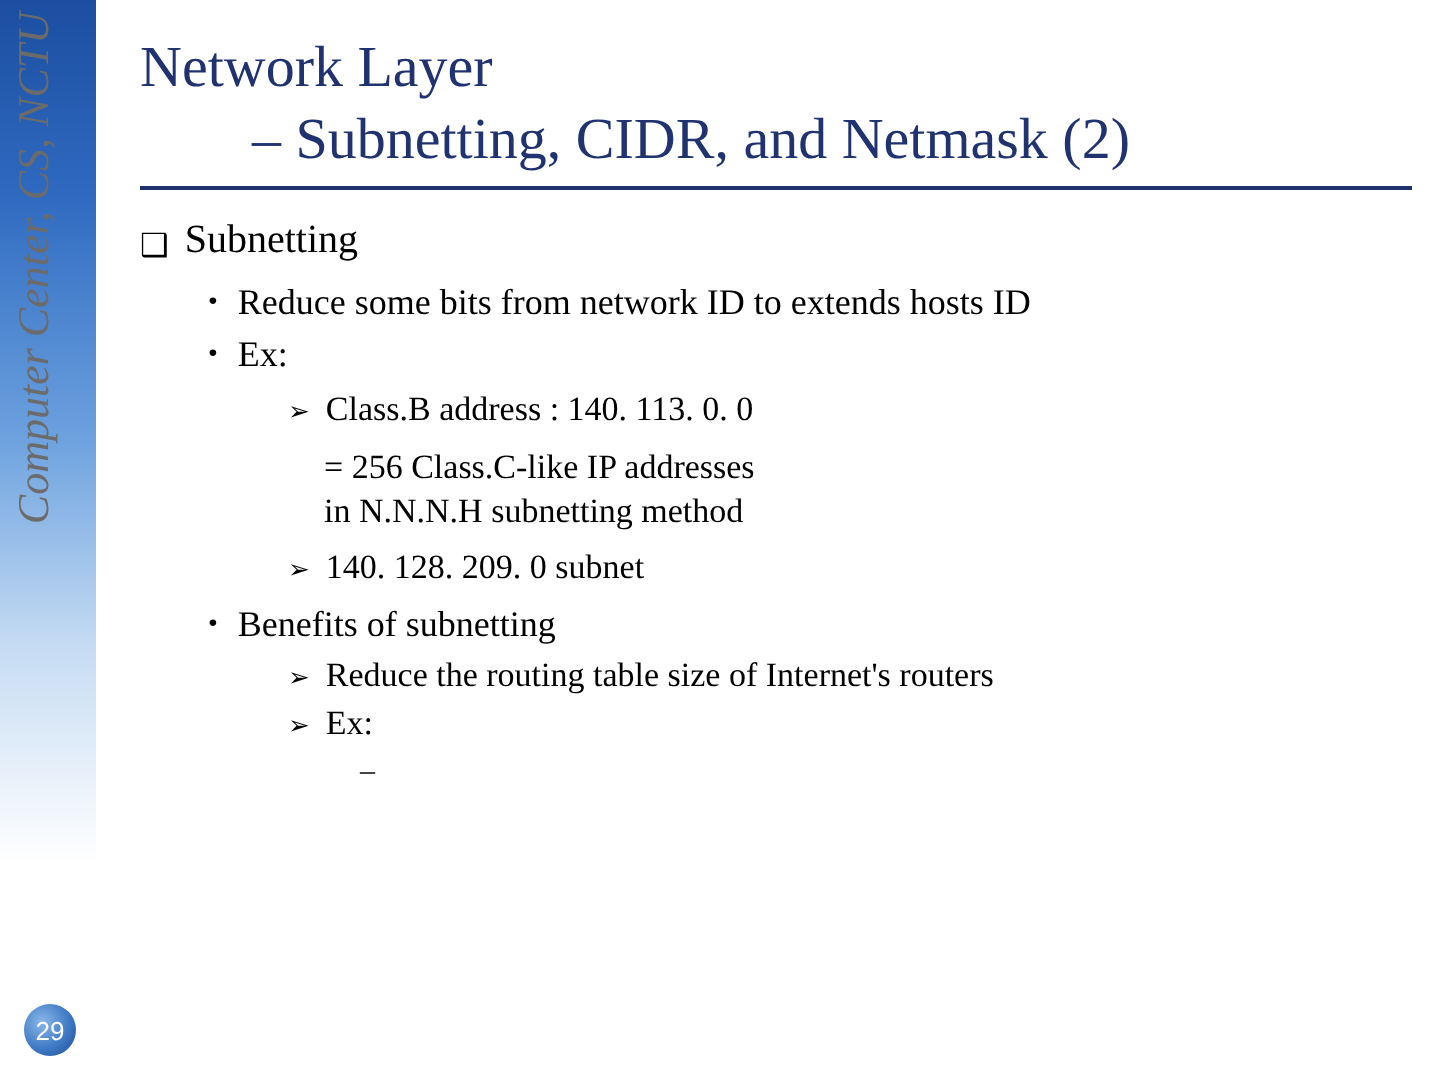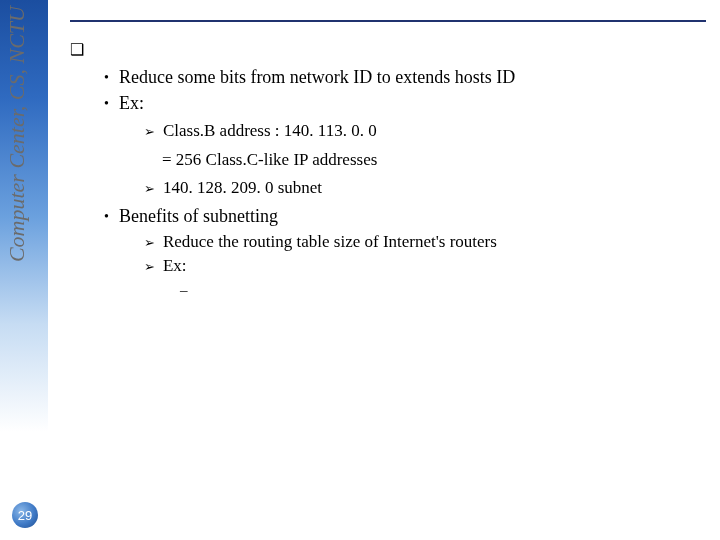--- a/index.html
+++ b/index.html
@@ -45,45 +45,53 @@
 </style>
 </head>
 <body>
 
 <div class="slide">
   <div class="left-band"></div>
   <div class="vertical-text">Computer Center, CS, NCTU</div>
   <div class="page-num">29</div>
 
   <div class="content">
+    <div class="title">
+      <div>Network Layer</div>
+      <div class="title-sub">
+        <span>– </span><span>Subnetting, CIDR, and Netmask (2)</span>
+      </div>
+    </div>
     <hr class="title-hr">
 
     <div class="body">
       <div class="q-line">
         <span class="q-marker">❑</span>
+        <span>Subnetting</span>
       </div>
 
       <ul class="bullet-list">
         <li>
           <span class="bullet-dot">•</span>
           <span>Reduce some bits from network ID to extends hosts ID</span>
         </li>
         <li>
           <span class="bullet-dot">•</span>
           <span>Ex:</span>
         </li>
       </ul>
 
       <ul class="arrow-list">
         <li>
           <span class="arrow-marker">➢</span>
           <span>Class.B address : 140. 113. 0. 0</span>
         </li>
       </ul>
       <div class="sub-lines">= 256 Class.C-like IP addresses</div>
+      <div class="sub-lines">in N.N.N.H subnetting method</div>
       <ul class="arrow-list">
         <li>
           <span class="arrow-marker">➢</span>
           <span>140. 128. 209. 0 subnet</span>
         </li>
       </ul>
 
       <ul class="bullet-list">
         <li>
           <span class="bullet-dot">•</span>

